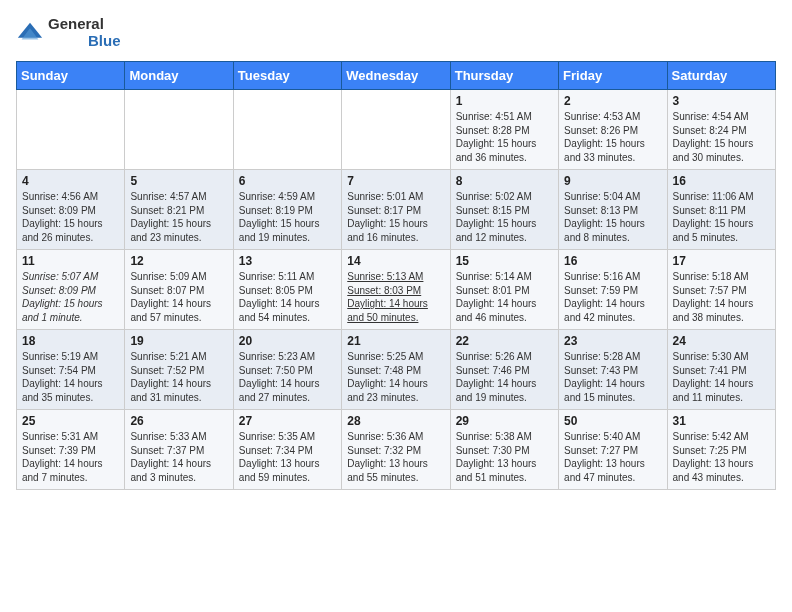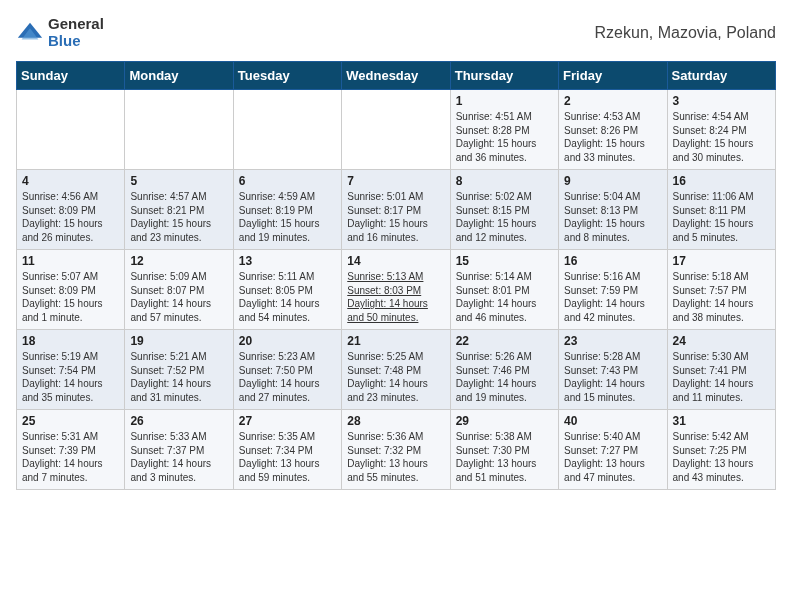--- a/index.html
+++ b/index.html
@@ -28,20 +28,21 @@
     }
     .logo-general {
       font-size: 15px;
       font-weight: bold;
       color: #333;
     }
     .logo-blue {
       font-size: 15px;
       font-weight: bold;
       color: #2a6db5;
+      margin-left: 40px;
     }
     .logo-icon {
       width: 28px;
       height: 28px;
     }
     .title-block {
       text-align: right;
     }
     .title-block h1 {
       font-size: 36px;
@@ -53,21 +54,21 @@
       font-size: 16px;
       font-weight: normal;
       color: #444;
     }
     table {
       width: 100%;
       border-collapse: collapse;
       table-layout: fixed;
     }
     thead th {
-      background: #0c4a6e;
+      background: #3b82f6;
       color: #fff;
       font-size: 13px;
       font-weight: bold;
       padding: 6px 4px;
       text-align: left;
       border: 1px solid #1a5a9a;
     }
     tbody td {
       border: 1px solid #ccc;
       padding: 4px 5px;
@@ -106,21 +107,20 @@
     <svg class="logo-icon" viewBox="0 0 30 30">
       <polygon points="15,4 28,20 2,20" fill="#2a6db5"></polygon>
       <polygon points="15,10 24,22 6,22" fill="#5599d5" opacity="0.6"></polygon>
     </svg>
     <div class="logo-text">
       <span class="logo-general">General</span>
       <span class="logo-blue">Blue</span>
     </div>
   </div>
   <div class="title-block">
-    <h2>Rzekun, Mazovia, Poland</h2>
   </div>
 </div>
 
 <table>
   <thead>
     <tr>
 
     <th>Sunday</th>
         <th>Monday</th>
         <th>Tuesday</th>
@@ -205,21 +205,21 @@
           <span class="day-num">16</span>
           <div class="cell-content" style="white-space: pre-wrap;">Sunrise: 11:06 AM
 Sunset: 8:11 PM
 Daylight: 15 hours
 and 5 minutes.</div>
         </td>
       </tr>
       <tr>
         <td>
           <span class="day-num">11</span>
-          <div class="cell-content" style="white-space: pre-wrap;">Sunrise: 5:07 AM
+          <div class="cell-content" style="white-space: pre-wrap; font-style: italic;">Sunrise: 5:07 AM
 Sunset: 8:09 PM
 Daylight: 15 hours
 and 1 minute.</div>
         </td>
         <td>
           <span class="day-num">12</span>
           <div class="cell-content" style="white-space: pre-wrap;">Sunrise: 5:09 AM
 Sunset: 8:07 PM
 Daylight: 14 hours
 and 57 minutes.</div>
@@ -341,21 +341,21 @@
 and 55 minutes.</div>
         </td>
         <td>
           <span class="day-num">29</span>
           <div class="cell-content" style="white-space: pre-wrap;">Sunrise: 5:38 AM
 Sunset: 7:30 PM
 Daylight: 13 hours
 and 51 minutes.</div>
         </td>
         <td>
-          <span class="day-num">40</span>
+          <span class="day-num">50</span>
           <div class="cell-content" style="white-space: pre-wrap;">Sunrise: 5:40 AM
 Sunset: 7:27 PM
 Daylight: 13 hours
 and 47 minutes.</div>
         </td>
         <td>
           <span class="day-num">31</span>
           <div class="cell-content" style="white-space: pre-wrap;">Sunrise: 5:42 AM
 Sunset: 7:25 PM
 Daylight: 13 hours

